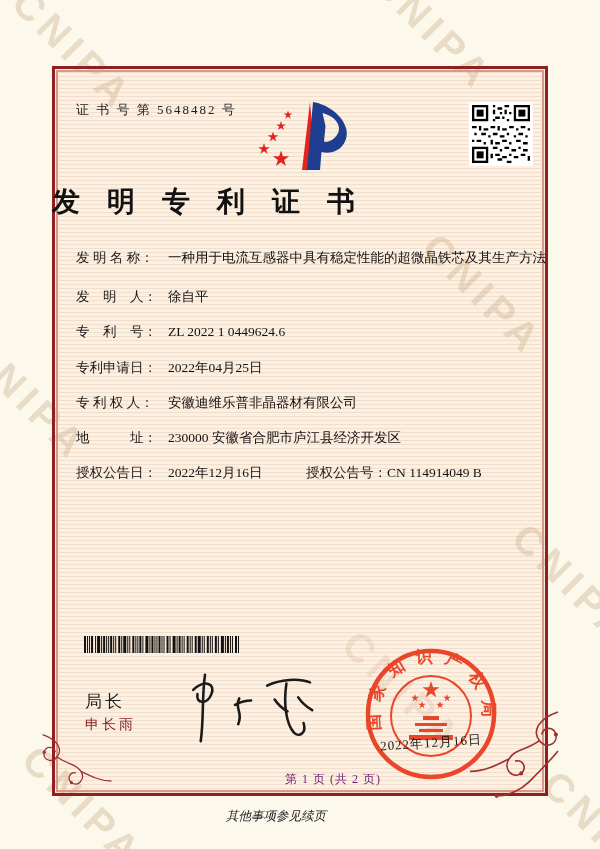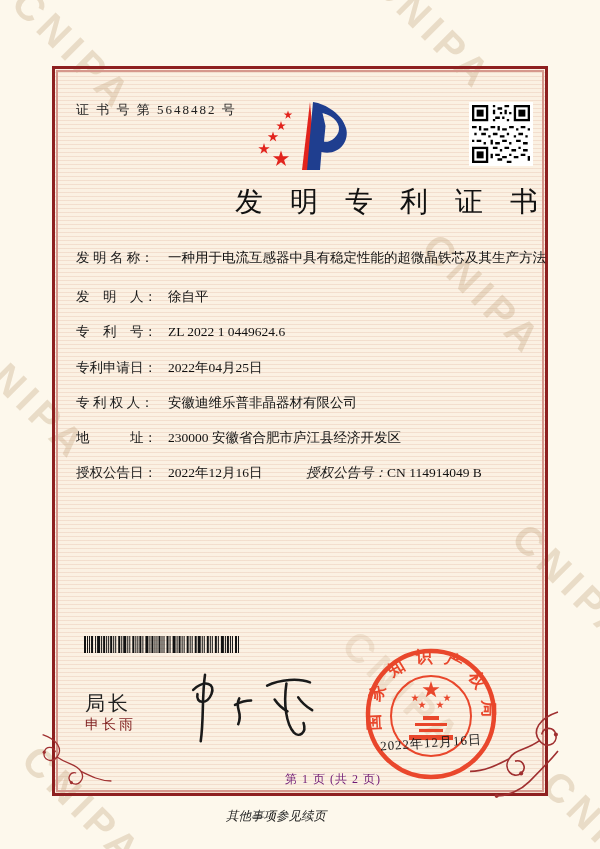--- a/index.html
+++ b/index.html
@@ -44,35 +44,35 @@
     font-size:13px; letter-spacing:2px; color:#222;
   }
   .logo { position:absolute; left:250px; top:98px; width:100px; height:76px; }
   .qr {
     position:absolute; left:469px; top:102px; width:64px; height:64px;
     background:#fff; padding:3px;
   }
   .qr svg { width:100%; height:100%; display:block; }
   .title {
     position:absolute; left:52px; top:183px; width:496px;
-    text-align:right; font-size:28px; font-weight:400;
+    text-align:left; font-size:28px; font-weight:700;
     letter-spacing:10px; color:#111;
   }
   .row { position:absolute; left:76px; width:455px; font-size:13.5px; white-space:nowrap; }
   .row .lab { display:inline-block; width:92px; color:#1a1a1a; }
   .row .val { color:#111; }
   .row .pair2 { position:absolute; left:230px; top:0; }
   .body-text {
     position:absolute; left:75px; top:494px; width:454px;
     font-size:13px; line-height:21px; color:#222;
     font-style:italic;
   }
   .body-text p { text-indent:2em; text-align:justify; }
   .barcode { position:absolute; left:84px; top:636px; width:156px; height:17px; }
-  .sig-title { position:absolute; left:85px; top:690px; font-size:20px; letter-spacing:3px; color:#222; }
+  .sig-title { position:absolute; left:85px; top:690px; font-size:17px; letter-spacing:3px; color:#222; }
   .sig-name  { position:absolute; left:85px; top:716px; font-size:14px; letter-spacing:3px; color:#7f1d1d; }
   .signature { position:absolute; left:175px; top:664px; width:150px; height:86px; }
   .seal { position:absolute; left:361px; top:644px; width:140px; height:140px; }
   .seal-date {
     position:absolute; left:356px; top:734px; width:150px;
     text-align:center; font-size:13px; color:#161616;
     transform:rotate(-4deg); letter-spacing:1px;
   }
   .page-num {
     position:absolute; left:52px; top:771px; width:562px;
@@ -158,21 +158,21 @@
 </div>
 <div class="row" style="top:394px">
   <span class="lab">专 利 权 人：</span><span class="val">安徽迪维乐普非晶器材有限公司</span>
 </div>
 <div class="row" style="top:429px">
   <span class="lab">地　　　址：</span><span class="val">230000 安徽省合肥市庐江县经济开发区</span>
 </div>
 <div class="row" style="top:464px">
   <span class="lab">授权公告日：</span><span class="val">2022年12月16日</span>
   <span class="pair2">
-    <span class="lab" style="width:auto;font-style:italic;">授权公告号：</span><span class="val">CN 114914049 B</span>
+    <span class="lab" style="width:auto;">授权公告号：</span><span class="val">CN 114914049 B</span>
   </span>
 </div>
 
 <div class="body-text">
 </div>
 
 <svg class="barcode" viewBox="0 0 155 17" preserveAspectRatio="none">
   <path fill="#111" d="M0 0h2v17h-2z M3 0h1v17h-1z M5 0h1v17h-1z M7 0h2v17h-2z M11 0h1v17h-1z M13 0h3v17h-3z M17 0h1v17h-1z M19 0h2v17h-2z M22 0h1v17h-1z M24 0h1v17h-1z M26 0h2v17h-2z M29 0h1v17h-1z M31 0h1v17h-1z M34 0h2v17h-2z M37 0h1v17h-1z M39 0h3v17h-3z M43 0h1v17h-1z M45 0h1v17h-1z M48 0h2v17h-2z M51 0h1v17h-1z M53 0h1v17h-1z M55 0h2v17h-2z M58 0h1v17h-1z M61 0h3v17h-3z M65 0h1v17h-1z M67 0h2v17h-2z M70 0h1v17h-1z M72 0h1v17h-1z M74 0h2v17h-2z M77 0h1v17h-1z M79 0h1v17h-1z M82 0h2v17h-2z M85 0h1v17h-1z M88 0h3v17h-3z M92 0h1v17h-1z M94 0h2v17h-2z M97 0h1v17h-1z M99 0h1v17h-1z M102 0h2v17h-2z M105 0h1v17h-1z M107 0h1v17h-1z M110 0h2v17h-2z M113 0h3v17h-3z M117 0h1v17h-1z M119 0h1v17h-1z M122 0h2v17h-2z M125 0h1v17h-1z M127 0h1v17h-1z M130 0h2v17h-2z M133 0h1v17h-1z M136 0h3v17h-3z M140 0h1v17h-1z M142 0h2v17h-2z M145 0h1v17h-1z M147 0h1v17h-1z M150 0h2v17h-2z M153 0h1v17h-1z"></path>
 </svg>
 

